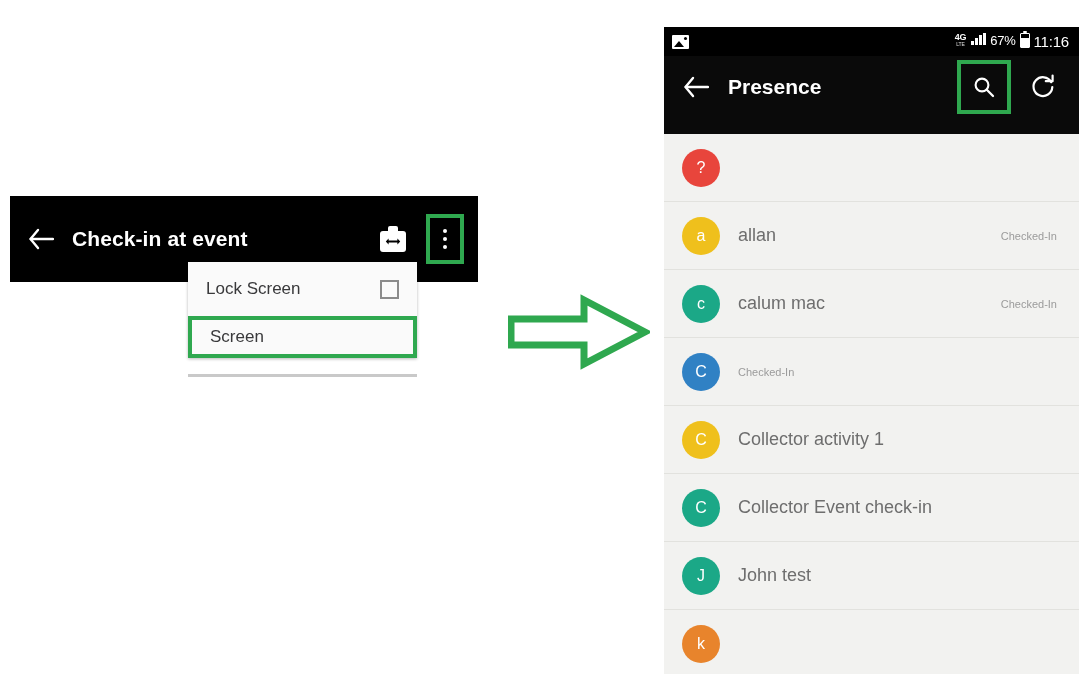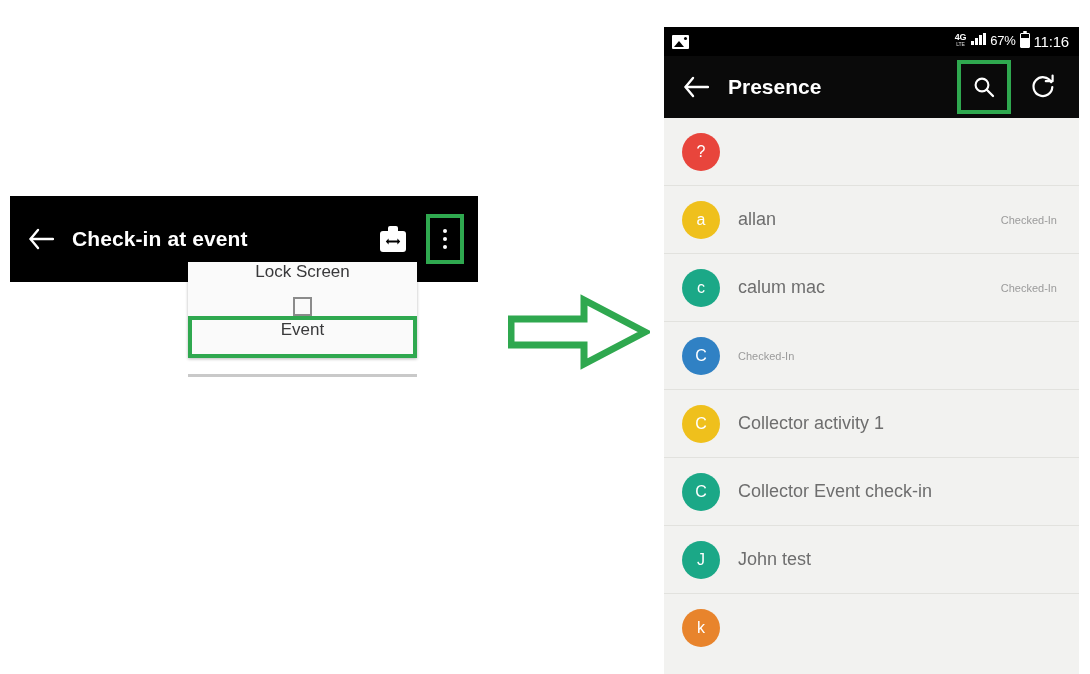--- a/index.html
+++ b/index.html
@@ -112,21 +112,20 @@
     width: 229px;
     background: #fafafa;
     box-shadow: 0 1px 3px rgba(0,0,0,0.28);
   }
   .menu-item {
     height: 54px;
     display: flex;
     align-items: center;
     padding: 0 18px;
     box-sizing: border-box;
-    flex-direction: column;
   }
   .menu-item .label {
     color: #39393b;
     font-size: 17px;
     flex: 1;
   }
   .menu-checkbox {
     width: 19px;
     height: 19px;
     border: 2px solid #8b8b8b;
@@ -245,21 +244,21 @@
     background: #ffffff;
     border-radius: 1px;
   }
   #clock { font-size: 15px; letter-spacing: -0.2px; }
 
   #right-appbar {
     height: 62px;
     background: #0a0a0a;
     display: flex;
     align-items: center;
-    padding: 0 4px 0 0;
+    padding: 0 4px 16px 0;
   }
   #right-appbar .back-wrap {
     width: 64px;
     display: flex;
     align-items: center;
     justify-content: center;
   }
   #right-title {
     color: #ffffff;
     font-size: 21px;
@@ -351,21 +350,21 @@
     </div>
   </div>
 </div>
 
 <div id="left-menu">
   <div class="menu-item">
     <span class="label">Lock Screen</span>
     <span class="menu-checkbox"></span>
   </div>
   <div class="menu-item" id="menu-item-manual" style="border-color: rgb(47, 168, 79);">
-    <span class="label">Event</span>
+    <span class="label">Screen</span>
   </div>
 </div>
 <div id="menu-underline"></div>
 
 <svg id="flow-arrow" viewBox="0 0 142 76">
   <path d="M3 25 L76 25 L76 6 L137 38 L76 70 L76 51 L3 51 Z" fill="none" stroke="#2FA84F" stroke-width="7" stroke-linejoin="miter"></path>
 </svg>
 
 <div id="right-panel">
 

